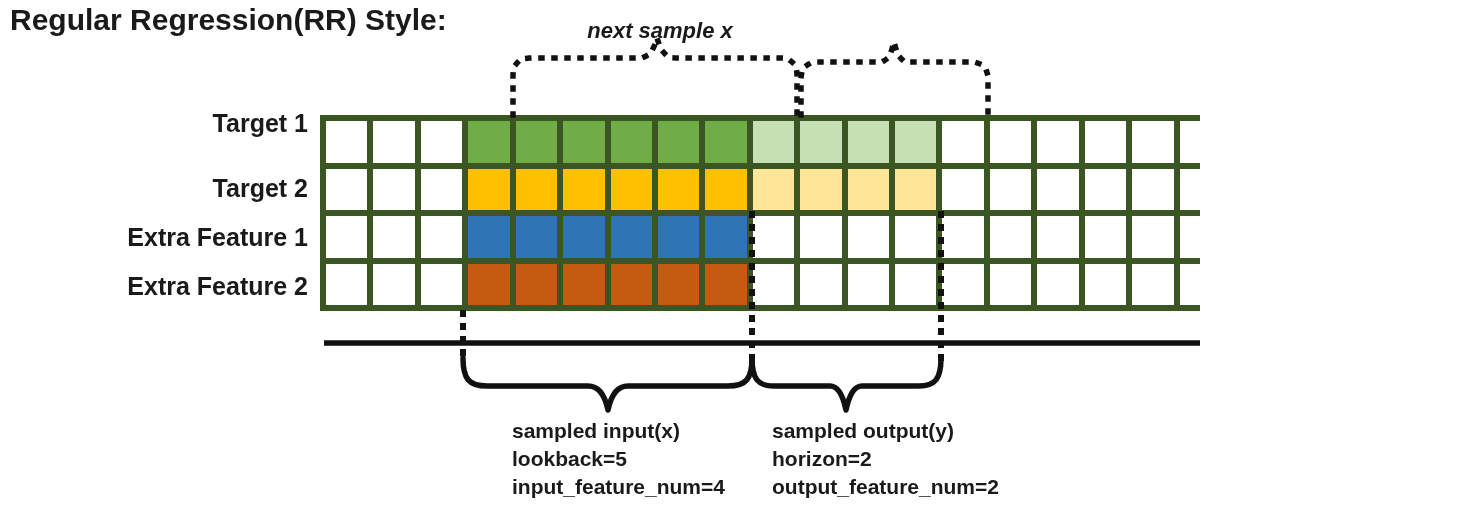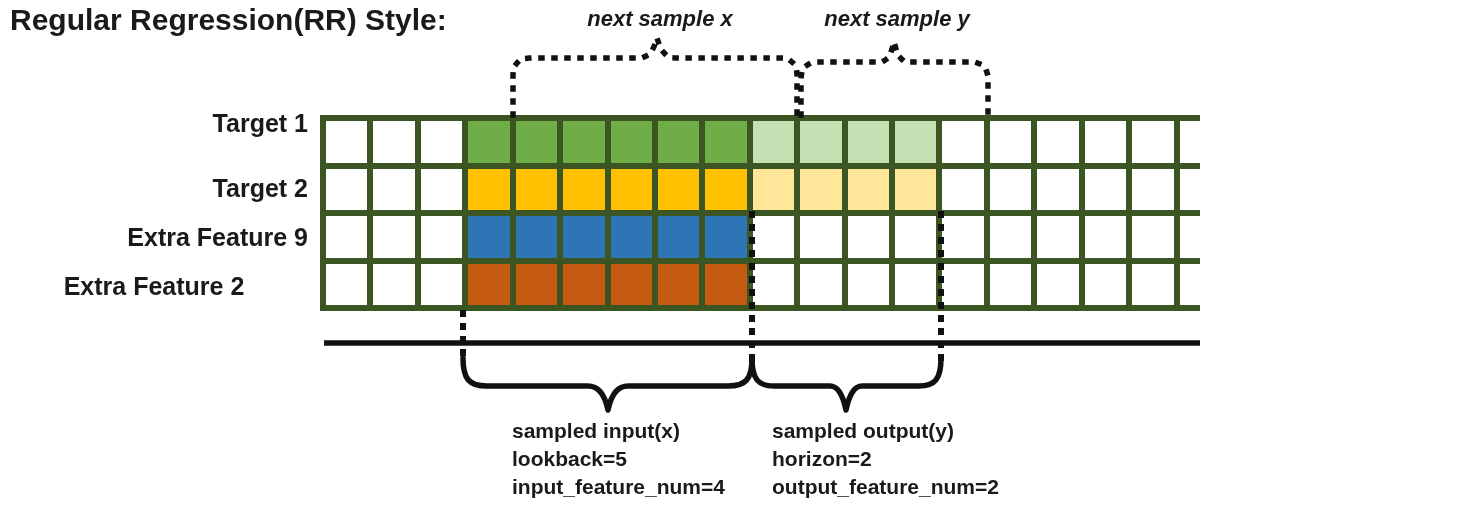--- a/index.html
+++ b/index.html
@@ -24,45 +24,44 @@
   }
   .cell { width:100%; height:100%; }
   .time-label {
     position:absolute; left:0; top:328px; width:305px; height:30px; line-height:30px;
     text-align:right; font-size:28px; font-weight:bold;
   }
   .next-label {
     position:absolute; top:6px; transform:translateX(-50%);
     font-size:22px; font-style:italic; font-weight:600; white-space:nowrap;
   }
-  .next-x { left:660px; }
+  .next-x { left:660px;margin-top:12px; }
   .next-y { left:897px; }
   .note-block {
     position:absolute; top:417px; font-size:21px; font-weight:600;
     line-height:28px; white-space:nowrap;
   }
   .note-input  { left:512px; }
   .note-output { left:772px; }
   .overlay { position:absolute; left:0; top:0; width:1476px; height:516px; }
 </style>
 </head>
 <body>
 
 <div class="canvas">
 
   <div class="title">Regular Regression(RR) Style:</div>
 
   <div class="next-label next-x">next sample x</div>
-  <div class="next-label next-y">next sample y</div>
 
   <div class="row-labels">
       <div class="row-label" style="top: 99px;">Target 1</div>
       <div class="row-label" style="top: 164px;">Target 2</div>
-      <div class="row-label" style="top: 213px;">Extra Feature 9</div>
-      <div class="row-label" style="top: 262px; text-align: center;">Extra Feature 2</div>
+      <div class="row-label" style="top: 213px;">Extra Feature 1</div>
+      <div class="row-label" style="top: 262px;">Extra Feature 2</div>
     </div>
 
   <div class="grid" style="background: rgb(60, 86, 35);">
       <div class="cell" style="background: rgb(255, 255, 255);"></div>
       <div class="cell" style="background: rgb(255, 255, 255);"></div>
       <div class="cell" style="background: rgb(255, 255, 255);"></div>
       <div class="cell" style="background: rgb(112, 173, 71);"></div>
       <div class="cell" style="background: rgb(112, 173, 71);"></div>
       <div class="cell" style="background: rgb(112, 173, 71);"></div>
       <div class="cell" style="background: rgb(112, 173, 71);"></div>

